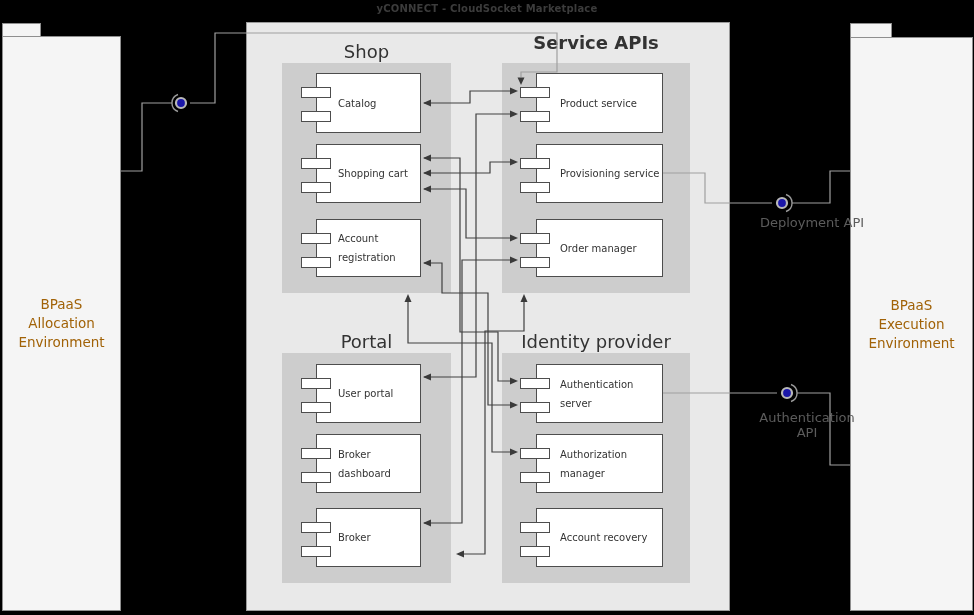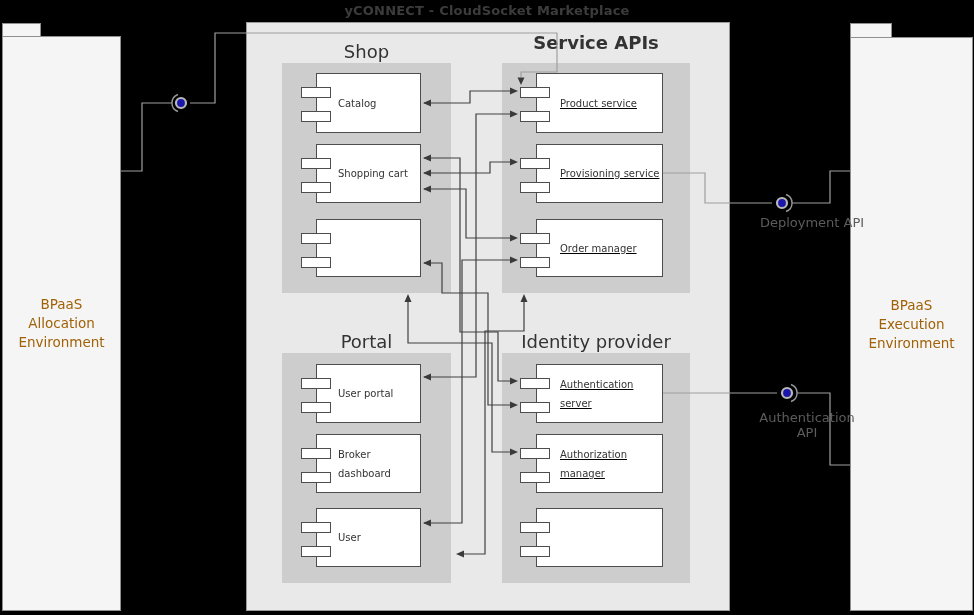--- a/index.html
+++ b/index.html
@@ -1,38 +1,38 @@
 <!DOCTYPE html>
 <html><head>
 <meta charset="utf-8">
 <style>
   html,body{margin:0;padding:0;background:#000;}
   #stage{position:relative;width:974px;height:615px;background:#000;overflow:hidden;
          font-family:"DejaVu Sans","Liberation Sans",sans-serif;}
   .abs{position:absolute;}
   
-  .diagram-title{left:0;top:3px;width:974px;text-align:center;font-size:13px;font-weight:bold;
+  .diagram-title{left:0;top:3px;width:974px;text-align:center;font-size:10px;font-weight:bold;
                  color:#3c3c3c;letter-spacing:.2px;}
   
   .marketplace{left:246px;top:22px;width:484px;height:589px;background:#e9e9e9;border:1px solid #9a9a9a;box-sizing:border-box;}
   
   .panel{background:#cdcdcd;}
   .panel-shop{left:282px;top:63px;width:169px;height:230px;}
   .panel-service{left:502px;top:63px;width:188px;height:230px;}
   .panel-portal{left:282px;top:353px;width:169px;height:230px;}
   .panel-identity{left:502px;top:353px;width:188px;height:230px;}
   .group-title{font-size:18px;color:#333;text-align:center;}
   .gt-shop{left:282px;top:41px;width:169px;}
   .gt-service{left:502px;top:32px;width:188px;font-weight:bold;}
   .gt-portal{left:282px;top:331px;width:169px;}
   .gt-identity{left:502px;top:331px;width:188px;}
   
   .component{background:#fff;border:1px solid #4d4d4d;box-sizing:border-box;display:flex;align-items:center;}
   .col-left{left:316px;width:105px;}
-  .col-right{left:536px;width:127px;text-decoration:underline;}
+  .col-right{left:536px;width:127px;}
   .comp-label{font-size:10px;line-height:19px;color:#333;}
   .col-left .comp-label{padding-left:21px;width:82px;}
   .col-right .comp-label{padding-left:23px;width:100px;}
   .port{position:absolute;width:30px;height:11px;background:#fff;border:1px solid #4d4d4d;box-sizing:border-box;}
   .col-left .port{left:-16px;}
   .col-right .port{left:-17px;}
   .port1{top:13px;} .port2{top:37px;}
   
   .env-box{background:#f5f5f5;border:1px solid #8f8f8f;box-sizing:border-box;
            display:flex;flex-direction:column;justify-content:center;}
@@ -89,20 +89,21 @@
     <span class="comp-label">Catalog</span>
   </div>
   <div class="abs component col-left" style="top:144px;height:59px;">
     <span class="port port1"></span>
     <span class="port port2"></span>
     <span class="comp-label">Shopping cart</span>
   </div>
   <div class="abs component col-left" style="top:219px;height:58px;">
     <span class="port port1"></span>
     <span class="port port2"></span>
+    <span class="comp-label">Account registration</span>
   </div>
 
   <div class="abs component col-right" style="top:73px;height:60px;">
     <span class="port port1"></span>
     <span class="port port2"></span>
     <span class="comp-label">Product service</span>
   </div>
   <div class="abs component col-right" style="top:144px;height:59px;">
     <span class="port port1"></span>
     <span class="port port2"></span>
@@ -120,36 +121,37 @@
     <span class="comp-label">User portal</span>
   </div>
   <div class="abs component col-left" style="top:434px;height:59px;">
     <span class="port port1"></span>
     <span class="port port2"></span>
     <span class="comp-label">Broker dashboard</span>
   </div>
   <div class="abs component col-left" style="top:508px;height:59px;">
     <span class="port port1"></span>
     <span class="port port2"></span>
-    <span class="comp-label">User</span>
+    <span class="comp-label">Broker</span>
   </div>
 
   <div class="abs component col-right" style="top:364px;height:59px;">
     <span class="port port1"></span>
     <span class="port port2"></span>
     <span class="comp-label">Authentication server</span>
   </div>
   <div class="abs component col-right" style="top:434px;height:59px;">
     <span class="port port1"></span>
     <span class="port port2"></span>
     <span class="comp-label">Authorization manager</span>
   </div>
   <div class="abs component col-right" style="top:508px;height:59px;">
     <span class="port port1"></span>
     <span class="port port2"></span>
+    <span class="comp-label">Account recovery</span>
   </div>
 
   <div class="abs api-label lbl-deployment">Deployment API</div>
   <div class="abs api-label lbl-authentication">Authentication API</div>
 
   <svg class="abs wires" width="974" height="615" viewBox="0 0 974 615">
 
     <path class="xwire" d="M121,171 H142 V103 H172"></path>
     <path class="xwire" d="M190,103 H215 V33 H557 V72 H521 V77"></path>
     <path class="xwire" d="M663,173 H705 V203 H772"></path>

